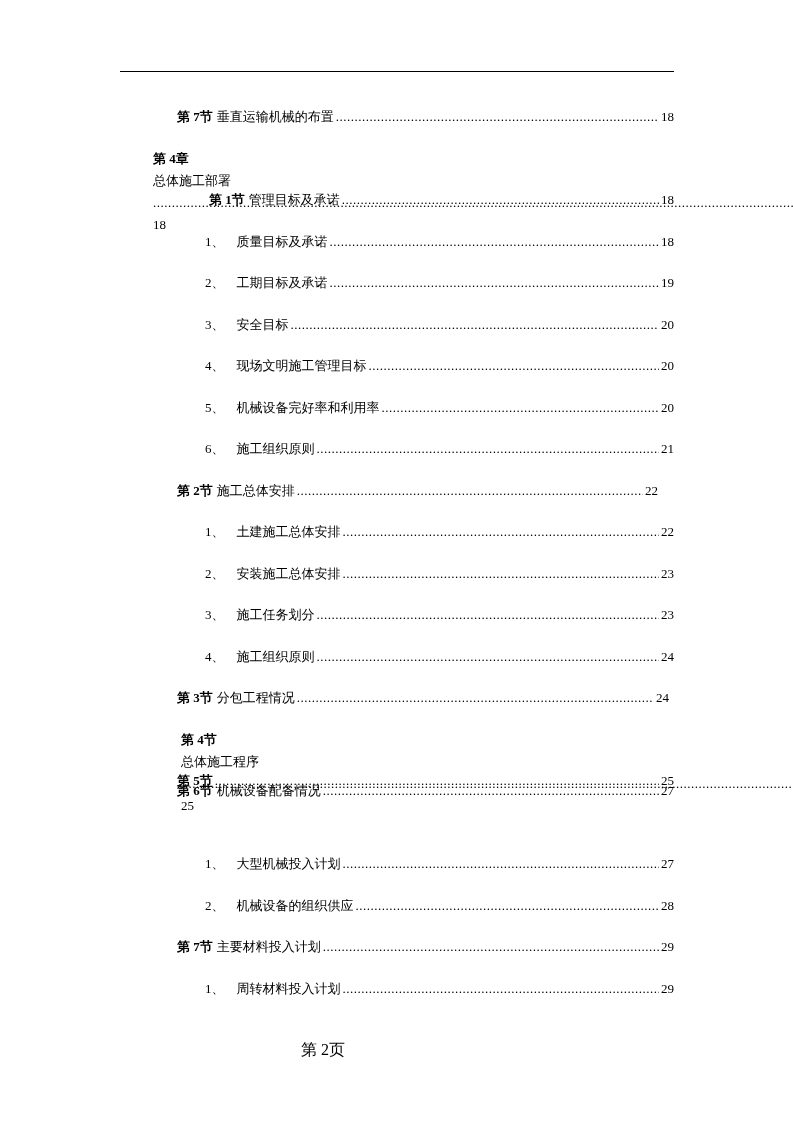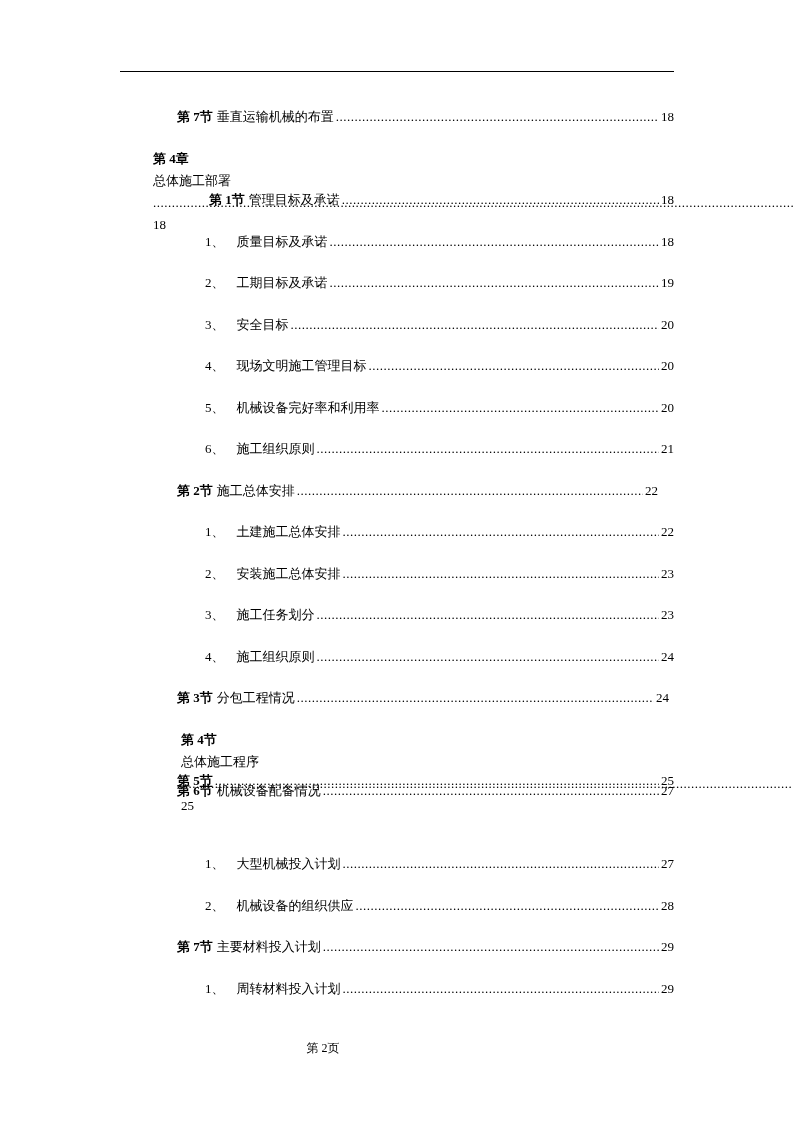--- a/index.html
+++ b/index.html
@@ -12,21 +12,21 @@
                font-size: 13px; line-height: 22px; white-space: nowrap; }
   .toc-entry .num { font-weight: bold; }
   .toc-entry .sub-num { margin-right: 12px; }
   .toc-entry .title { margin-left: 4px; }
   .toc-entry .leader { flex: 1 1 auto; overflow: hidden; margin: 0 2px; letter-spacing: 0.5px; }
   .toc-entry .leader::before {
     content: "......................................................................................................................................................................................................";
   }
   .toc-entry .page { flex: 0 0 auto; }
   .footer { position: absolute; top: 1040px; left: 0; width: 646px; text-align: center;
-            font-size: 12px; }
+            font-size: 16px; }
 </style>
 </head>
 <body>
 
 <div class="header-rule"></div>
 
 <div class="toc">
 
   <div class="toc-entry" style="left:177px; right:119px; top:106px;">
     <span class="num">第 7节</span>

